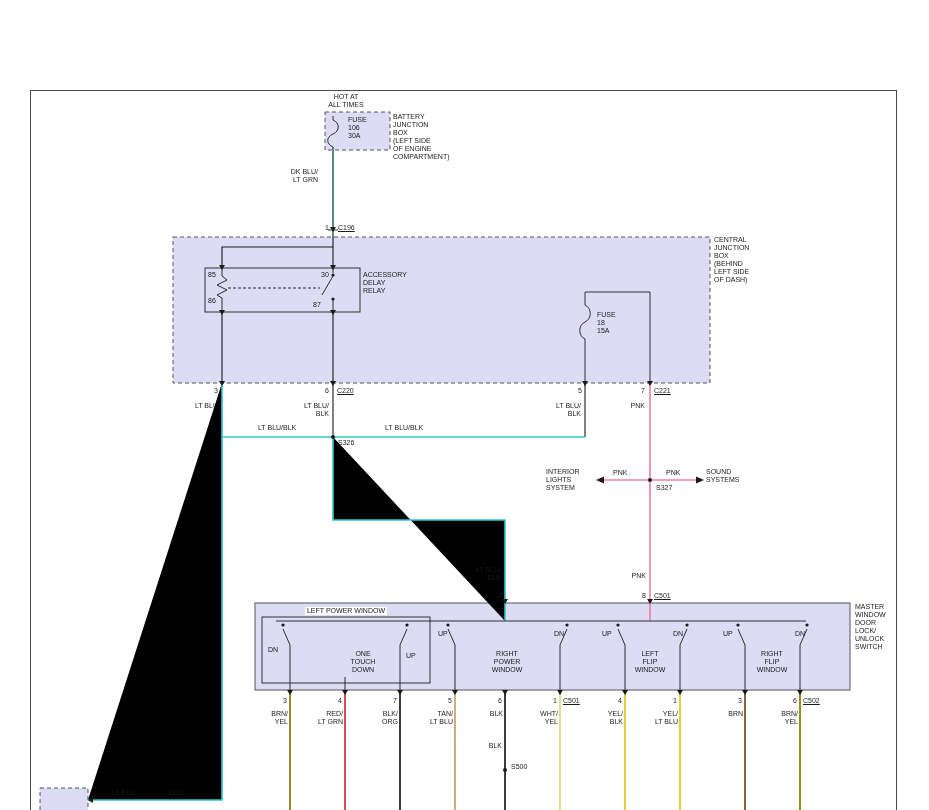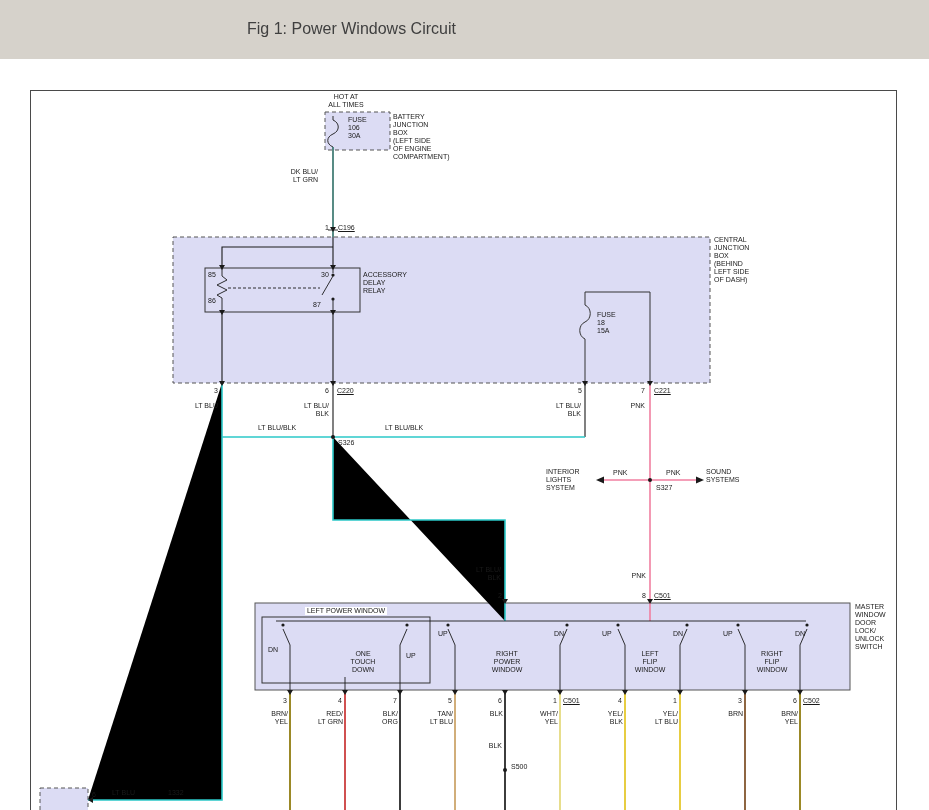--- a/index.html
+++ b/index.html
@@ -34,23 +34,20 @@
   .cyan{stroke:var(--lt-blu);stroke-width:1.6;}
   .pink{stroke:var(--pnk);stroke-width:1.6;}
   .w2{stroke-width:1.7;}
   .dot{fill:var(--line);stroke:none;}
   .arrw{fill:var(--line);stroke:none;}
 </style>
 </head>
 <body>
 
 <div id="app">
-  <div id="header-bar">
-    <div id="figure-title">Fig 1: Power Windows Circuit</div>
-  </div>
 
   <div id="diagram-frame"></div>
 
   <svg id="diagram-svg" width="929" height="810" viewBox="0 0 929 810" xmlns="http://www.w3.org/2000/svg">
 
     <rect class="bx d" x="325" y="112" width="65" height="38"></rect>
     <rect class="bx d" x="173" y="237" width="537" height="146"></rect>
     <rect class="bx" x="255" y="603" width="595" height="87"></rect>
     <rect class="bx d" x="40" y="788" width="48" height="26"></rect>
     <rect class="ln-box" x="205" y="268" width="155" height="44"></rect>

